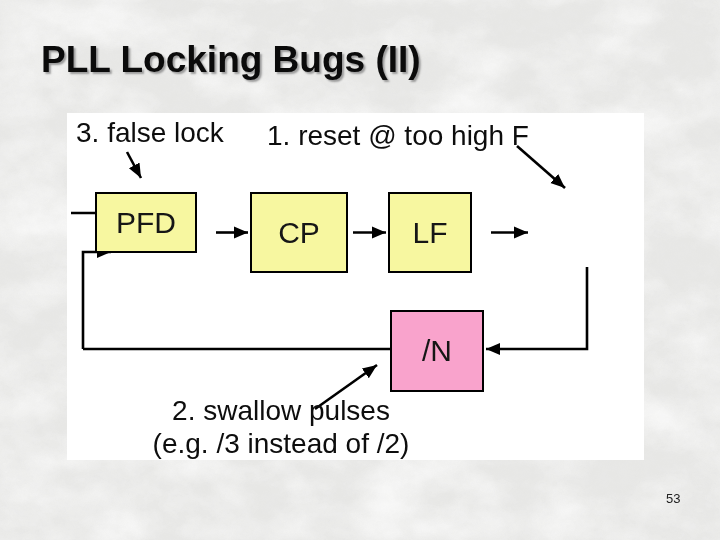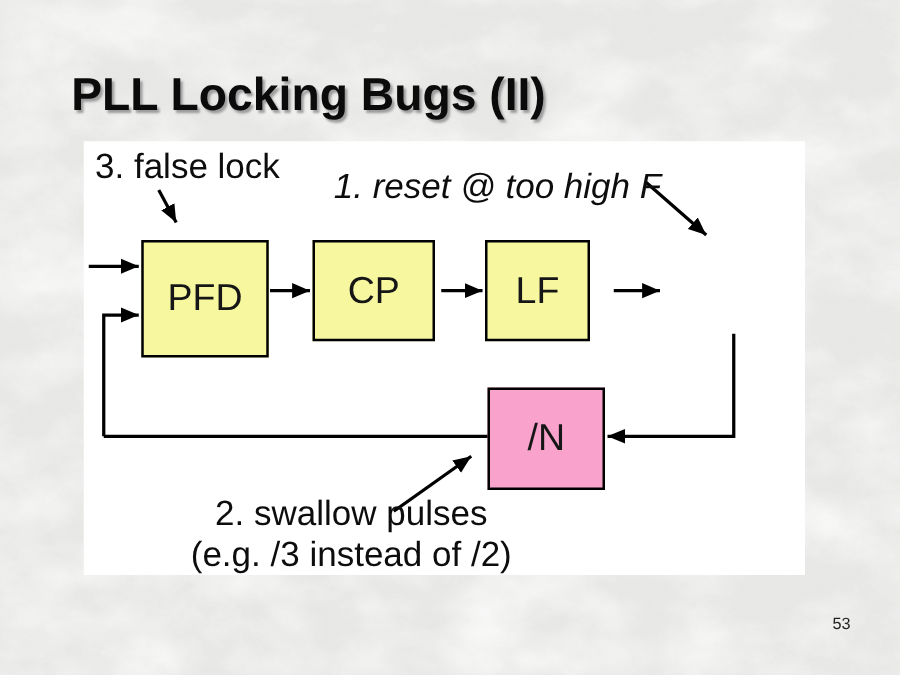--- a/index.html
+++ b/index.html
@@ -15,21 +15,21 @@
   .bg-texture {
     position: absolute;
     left: 0; top: 0;
     width: 720px; height: 540px;
     display: block;
   }
   .slide-title {
     position: absolute;
     left: 41px;
     top: 41px;
-    margin: 16px;
+    margin: 0;
     font-size: 37px;
     font-weight: bold;
     letter-spacing: 0px;
     line-height: 1;
     color: #0b0b0b;
     text-shadow: 2px 2px 2px #9b9b9b;
     white-space: nowrap;
     text-align: right;
   }
   .panel {
@@ -51,34 +51,34 @@
     box-sizing: border-box;
     border: 2.5px solid var(--ink, #000);
     background: var(--yellow, #f7f7a0);
     display: flex;
     align-items: center;
     justify-content: center;
     font-size: 30px;
     line-height: 1;
     color: #161616;
   }
-  .block-pfd { left: 46px;  top: 79px;  width: 102px; height: 94px; }
+  .block-pfd { left: 28px;  top: 79px;  width: 102px; height: 61px; }
   .block-cp  { left: 183px; top: 79px;  width: 98px; height: 81px; }
   .block-lf  { left: 321px; top: 79px;  width: 84px; height: 81px; }
   .block-vco { left: 463px; top: 79px;  width: 105px; height: 76px; border-radius: 50%; }
   .block-divn{ left: 323px; top: 197px; width: 94px;  height: 82px; background: var(--pink, #f9a3cc); }
   .annotation {
     position: absolute;
     font-size: 28px;
     line-height: 1.18;
     color: #0d0d0d;
     white-space: nowrap;
   }
   .ann-false-lock { left: 9px;   top: 3px; }
-  .ann-reset      { left: 200px; top: 19px; font-style: italic; }
+  .ann-reset      { left: 200px; top: 6px; }
   .ann-swallow    { left: 64px;  top: 281px; width: 300px; text-align: center; }
   .page-number {
     position: absolute;
     left: 666px;
     top: 492px;
     font-size: 13px;
     line-height: 1;
     color: #222;
   }
 </style>

